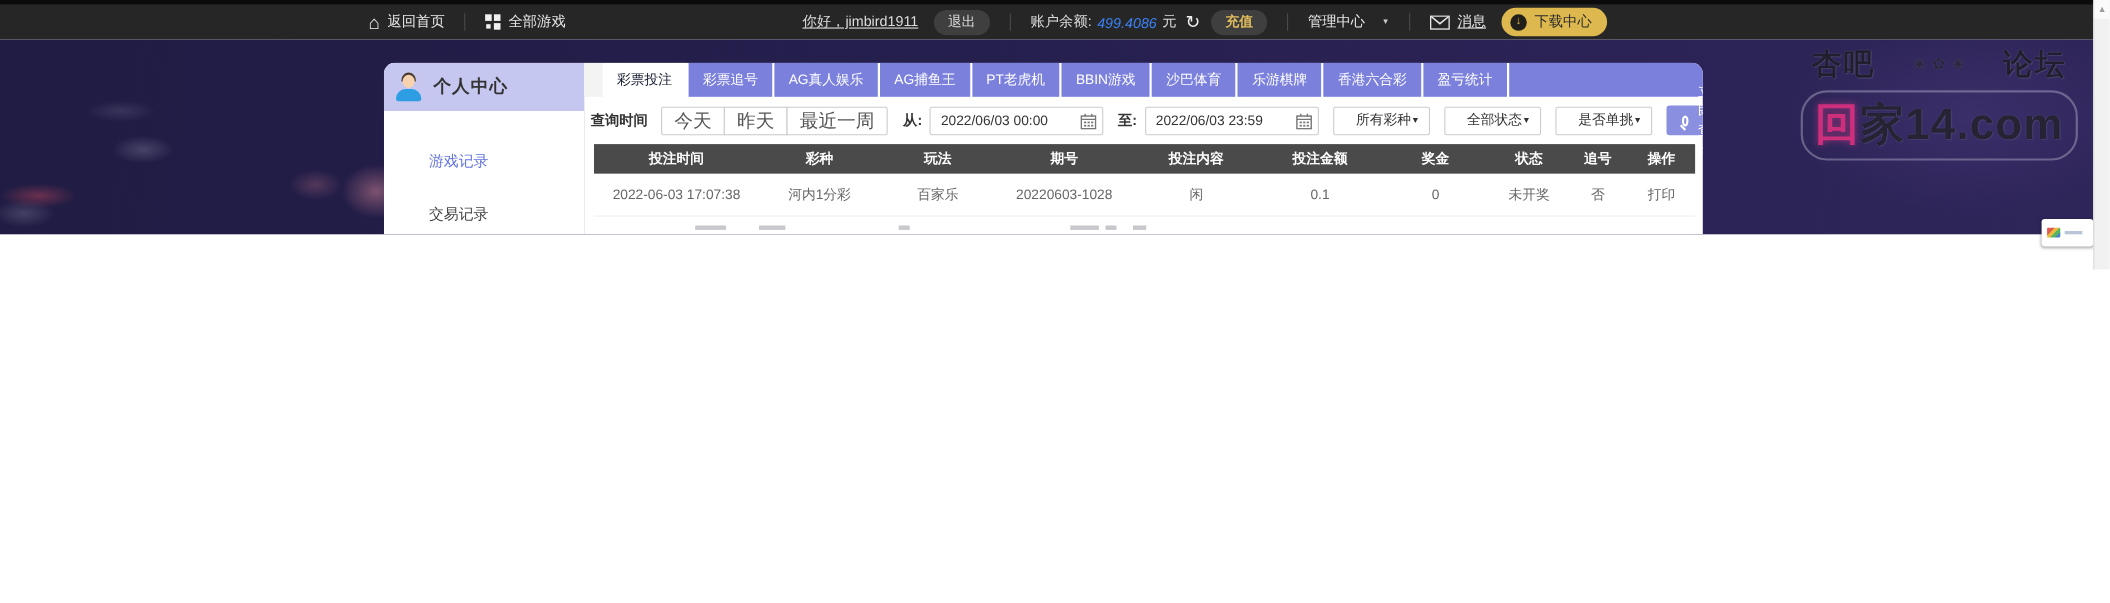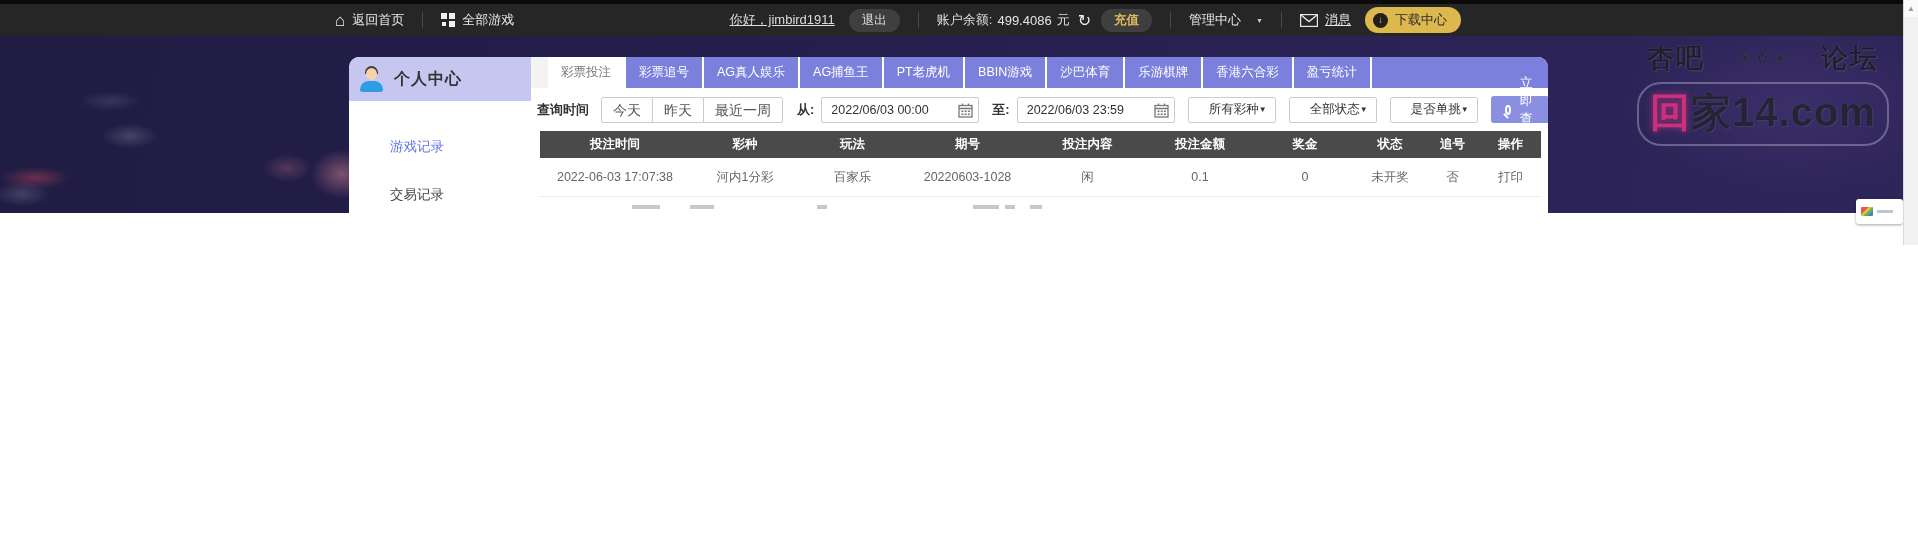--- a/index.html
+++ b/index.html
@@ -14,21 +14,21 @@
     display:flex; align-items:center; justify-content:space-between; color:#ddd; font-size:13px; }
   .tb-group { display:flex; align-items:center; }
   .tb-item { display:flex; align-items:center; gap:7px; color:#e8e8e8; cursor:pointer; }
   .tb-sep { width:1px; height:16px; background:#4a4a4a; margin:0 18px; }
   .home-glyph { font-size:17px; line-height:1; color:#f0f0f0; }
   .grid-icon { display:grid; grid-template-columns:6px 6px; grid-template-rows:6px 6px; gap:2px; }
   .grid-icon i { background:#f0f0f0; display:block; }
   .grid-icon i.small { width:4px; height:4px; margin:1px; }
   .pill-dark { background:#3f3f3f; border-radius:12px; padding:3px 13px; color:#ddd; font-size:12.5px; cursor:pointer; }
   .pill-dark.gold { color:#e2bd5c; font-weight:bold; }
-  .balance-num { color:#e5e5e5; margin:0 5px; }
+  .balance-num { color:#3b82f6; margin:0 5px;font-style:italic; }
   .refresh-glyph { font-size:16px; color:#f0f0f0; margin:0 10px 0 8px; cursor:pointer; }
   .caret { font-size:7px; color:#cccccc; margin-left:8px; }
   .mail-svg { display:block; }
   .pill-gold { display:flex; align-items:center; gap:7px; background:#dcb84e; color:#2a2a2a;
     border-radius:14px; padding:4px 14px 4px 8px; font-size:13px; cursor:pointer; }
   .dl-circle { width:15px; height:15px; border-radius:50%; background:#22201a; color:#dcb84e;
     font-size:10px; font-weight:bold; display:flex; align-items:center; justify-content:center; line-height:1; }
   .mr14 { margin-right:14px;text-decoration:underline; }
 
   
@@ -72,30 +72,30 @@
   .side-list { padding-top:22px; }
   .side-item { height:48px; line-height:48px; padding-left:41px; font-size:13.5px; color:#444; cursor:pointer; }
   .side-item.active { color:#6374df; }
 
   
   .main { flex:1; background:#fff; display:flex; flex-direction:column; }
   .tabstrip { height:31px; display:flex; flex:none; }
   .tab-leadin { width:17px; background:#f3f3f4; flex:none; }
   .tab { height:31px; line-height:31px; padding:0 13px; font-size:12.5px; white-space:nowrap;
     background:#7b80dd; color:#fff; margin-left:2px; cursor:pointer; flex:none; }
-  .tab.active { background:#fff; color:#737373; margin-left:0; }
+  .tab.active { background:#fff; color:#0f172a; margin-left:0; }
   .tab-filler { flex:1; background:#7b80dd; margin-left:2px; border-top-right-radius:10px; }
 
   
   .queryrow { height:37px; flex:none; display:flex; align-items:flex-end; padding:0 0 2px 6px; }
   .qr-inner { display:flex; align-items:center; height:27px; }
   .q-label { font-size:13px; font-weight:bold; color:#333; margin-right:12px; white-space:nowrap; }
   .qbtn-group { display:flex; margin-right:14px; }
   .qbtn { height:26px; line-height:24px; padding:0 11px; border:1px solid #ccc; background:#fff;
-    font-size:14px; color:#555; margin-left:-1px; cursor:pointer; white-space:nowrap; }
+    font-size:17px; color:#555; margin-left:-1px; cursor:pointer; white-space:nowrap; }
   .qbtn:first-child { margin-left:0; border-radius:2px 0 0 2px; }
   .qbtn:last-child { border-radius:0 2px 2px 0; }
   .d-label { font-size:13px; font-weight:bold; color:#333; margin-right:7px; white-space:nowrap; }
   .date-wrap { position:relative; margin-right:13px; }
   .date-input { width:158px; height:26px; border:1px solid #ccc; border-radius:2px; background:#fff;
     font-size:12.5px; color:#333; padding:0 26px 0 9px; font-family:inherit; }
   .cal-icon { position:absolute; right:6px; top:6px; cursor:pointer; }
   .selectbox { width:88px; height:26px; border:1px solid #ccc; border-radius:2px; background:#fff;
     display:flex; align-items:center; justify-content:space-between; padding:0 20px;
     font-size:12.5px; color:#333; margin-right:13px; cursor:pointer; white-space:nowrap; }

